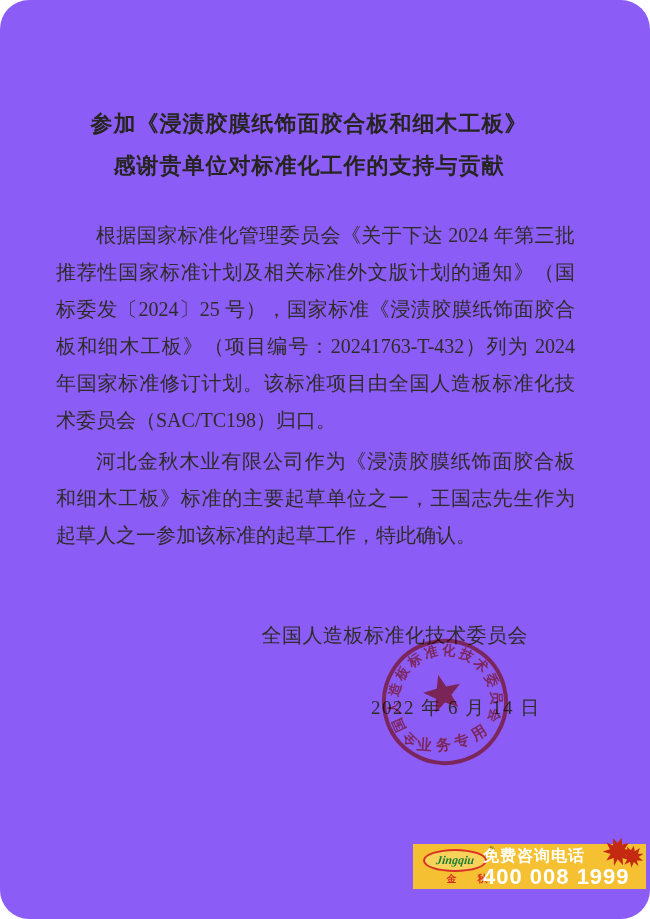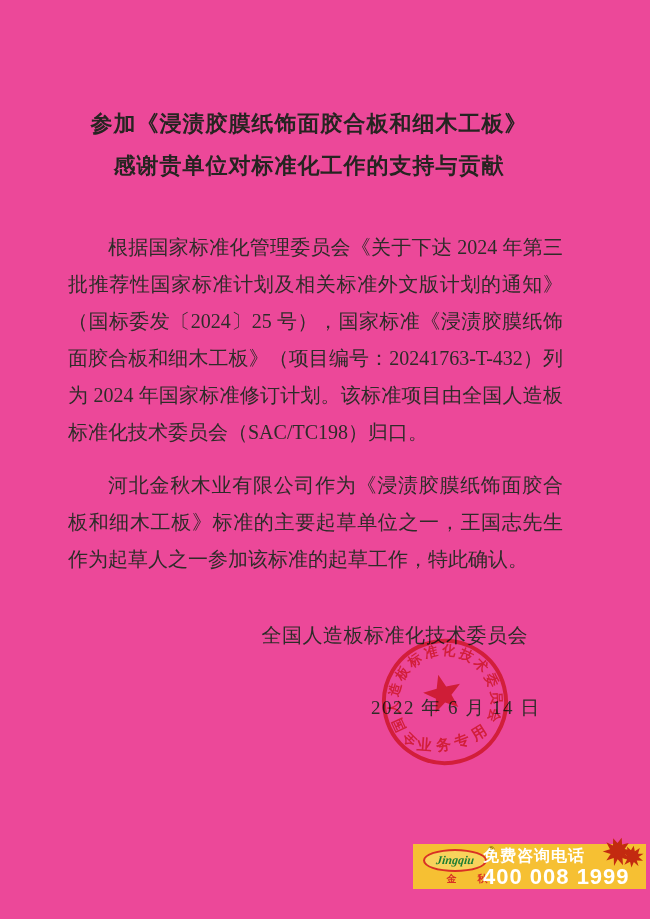--- a/index.html
+++ b/index.html
@@ -1,23 +1,24 @@
 <!DOCTYPE html>
 <html><head>
 <meta charset="utf-8">
 <style>
   html, body { margin: 0; padding: 0; background: #ffffff; }
   .page {
     position: relative;
     width: 650px;
     height: 919px;
-    background: #ec4899;
+    background: #8b5cf6;
     overflow: hidden;
     font-family: "Liberation Serif", "DejaVu Serif", serif;
     color: #2e2c29;
+    border-radius: 29px;
   }
 
   
   .doc-title {
     position: absolute;
     top: 103px;
     left: 0;
     width: 618px;
     text-align: center;
     font-weight: bold;
@@ -30,21 +31,21 @@
   
   .doc-body {
     position: absolute;
     top: 213px;
     left: 52px;
     width: 527px;
     font-size: 20px;
     line-height: 37px;
     text-align: justify;
   }
-  .doc-body p { margin: 16px; text-indent: 2em; }
+  .doc-body p { margin: 4px; text-indent: 2em; }
   .doc-body p.thanks { margin-top: 11px; }
 
   
   .sign-org {
     position: absolute;
     top: 622px;
     left: 0;
     width: 528px;
     text-align: right;
     font-size: 20px;

